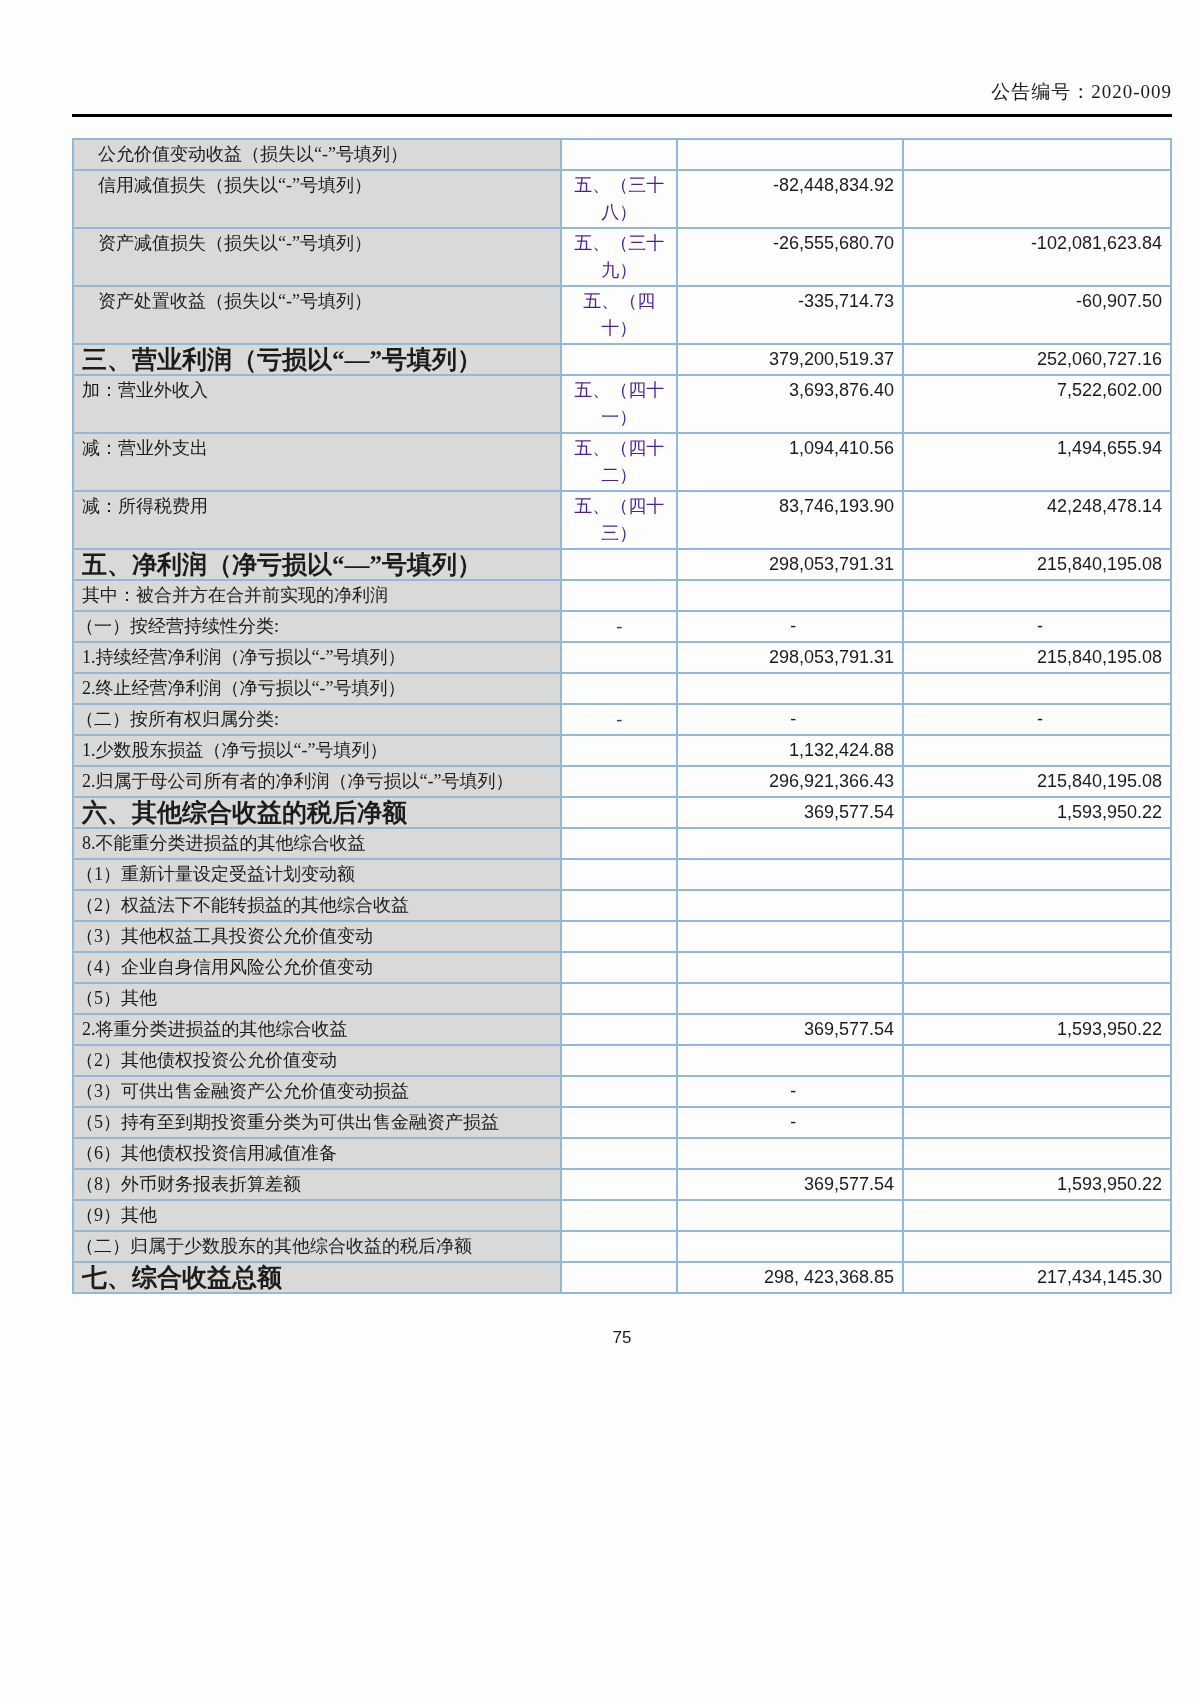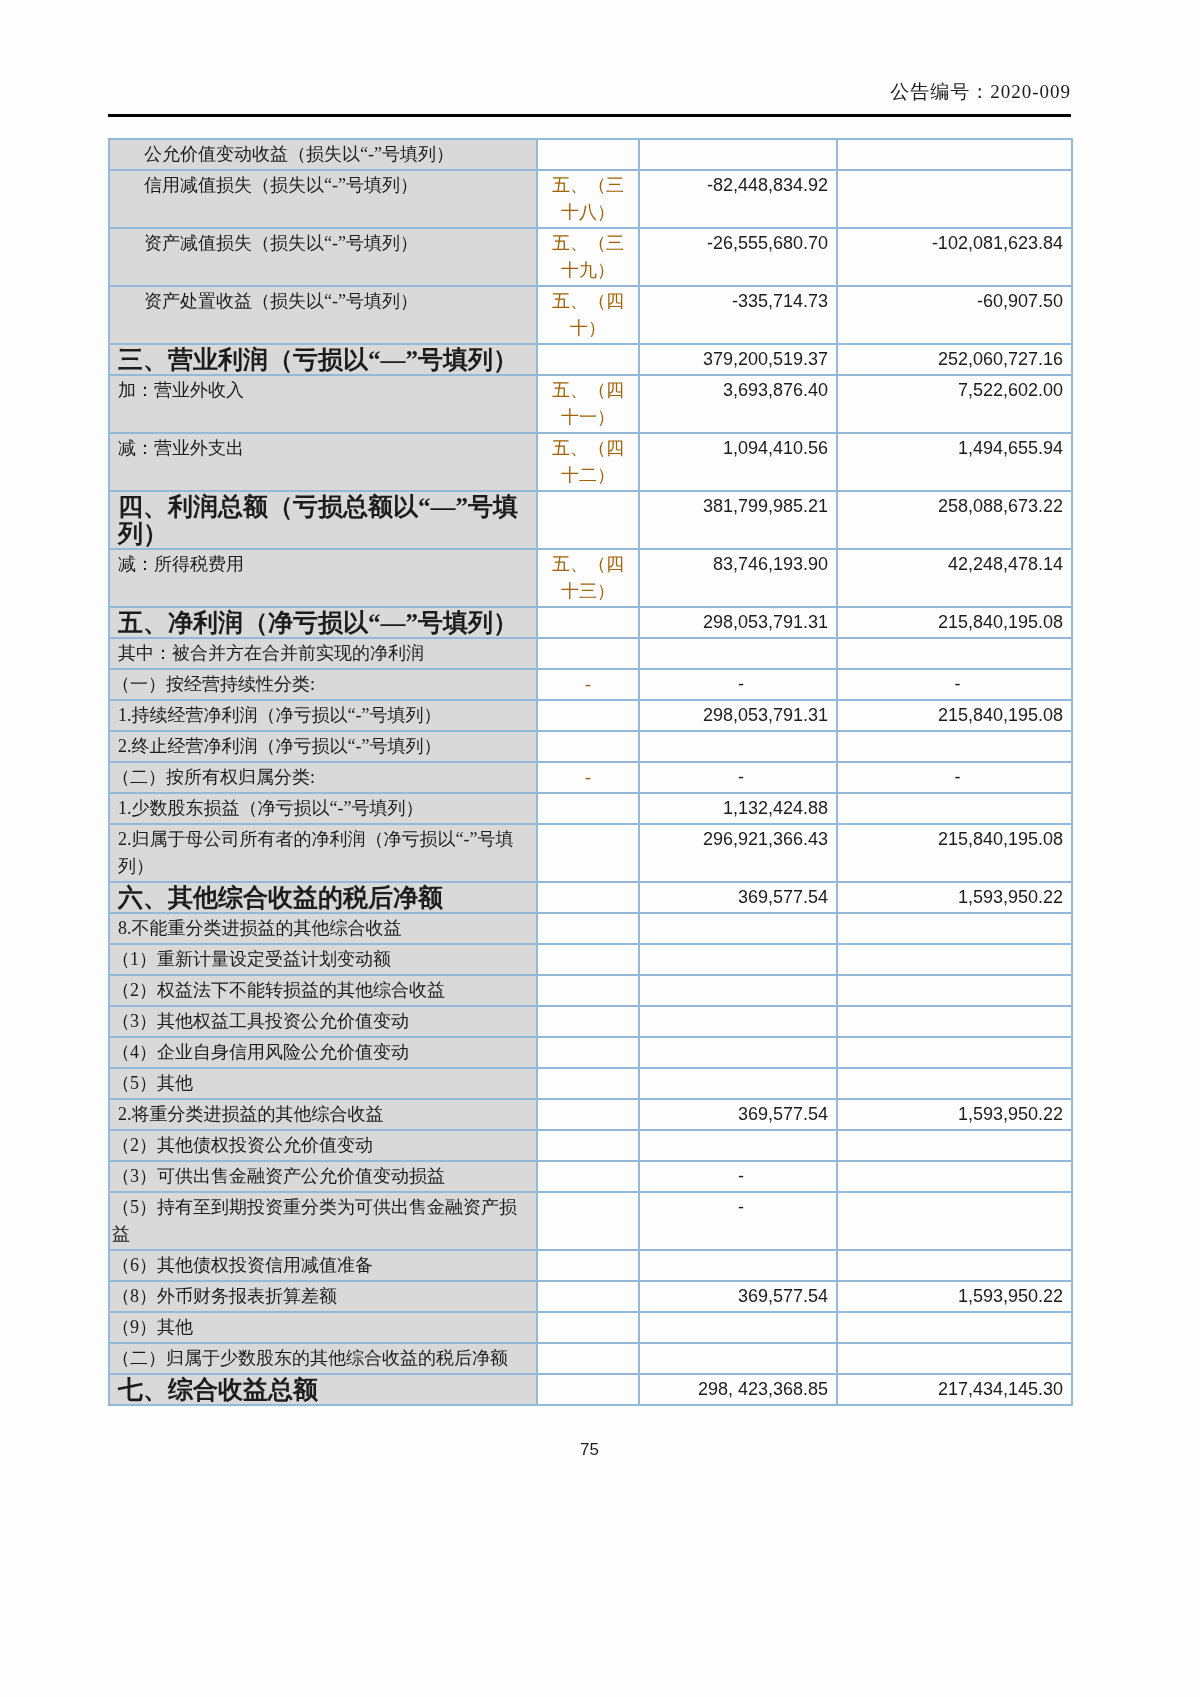--- a/index.html
+++ b/index.html
@@ -11,22 +11,22 @@
   *{box-sizing:border-box;}
   html,body{margin:0;padding:0;}
   body{
     width:1200px;height:1697px;
     background:#fdfdfd;
     color:var(--text);
     font-family:"Liberation Serif","DejaVu Serif",serif;
     overflow:hidden;
   }
   .content{
-    margin-left:108px;
-    width:963px;
+    margin-left:72px;
+    width:1100px;
     padding-top:80px;
   }
   .doc-number{
     text-align:right;
     font-size:19px;
     letter-spacing:1px;
     line-height:24px;
     margin-bottom:10px;
   }
   .rule{
@@ -46,27 +46,27 @@
     vertical-align:top;
     font-size:18px;
     overflow:hidden;
   }
   table.statement tr{height:30px;}
   .c-label{
     background:var(--label-bg);
     padding-left:7px;
   }
   .ind-1 .c-label{padding-left:2px;}
-  .ind-2 .c-label{padding-left:34px;}
+  .ind-2 .c-label{padding-left:24px;}
   .bold .c-label{font-weight:bold;font-size:25px;}
   .c-note{
     font-size:13px;
     text-align:center;
     padding:1px 2px;
-    color:#a16207;
+    color:#4c1d95;
   }
   .c-val{
     text-align:right;
     padding-right:11px;
     font-size:17px;
     font-family:"Liberation Sans","DejaVu Sans",sans-serif;
   }
   .c-val.dash{text-align:center;padding-right:2px;}
   .page-number{
     text-align:center;
@@ -125,26 +125,20 @@
     <td class="c-note">五、（四十一）</td>
     <td class="c-val">3,693,876.40</td>
     <td class="c-val">7,522,602.00</td>
   </tr>
         <tr class="ind-0">
     <td class="c-label">减：营业外支出</td>
     <td class="c-note">五、（四十二）</td>
     <td class="c-val">1,094,410.56</td>
     <td class="c-val">1,494,655.94</td>
   </tr>
-        <tr class="ind-0 bold">
-    <td class="c-label">四、利润总额（亏损总额以“—”号填列）</td>
-    <td class="c-note"></td>
-    <td class="c-val">381,799,985.21</td>
-    <td class="c-val">258,088,673.22</td>
-  </tr>
         <tr class="ind-0">
     <td class="c-label">减：所得税费用</td>
     <td class="c-note">五、（四十三）</td>
     <td class="c-val">83,746,193.90</td>
     <td class="c-val">42,248,478.14</td>
   </tr>
         <tr class="ind-0 bold">
     <td class="c-label">五、净利润（净亏损以“—”号填列）</td>
     <td class="c-note"></td>
     <td class="c-val">298,053,791.31</td>

